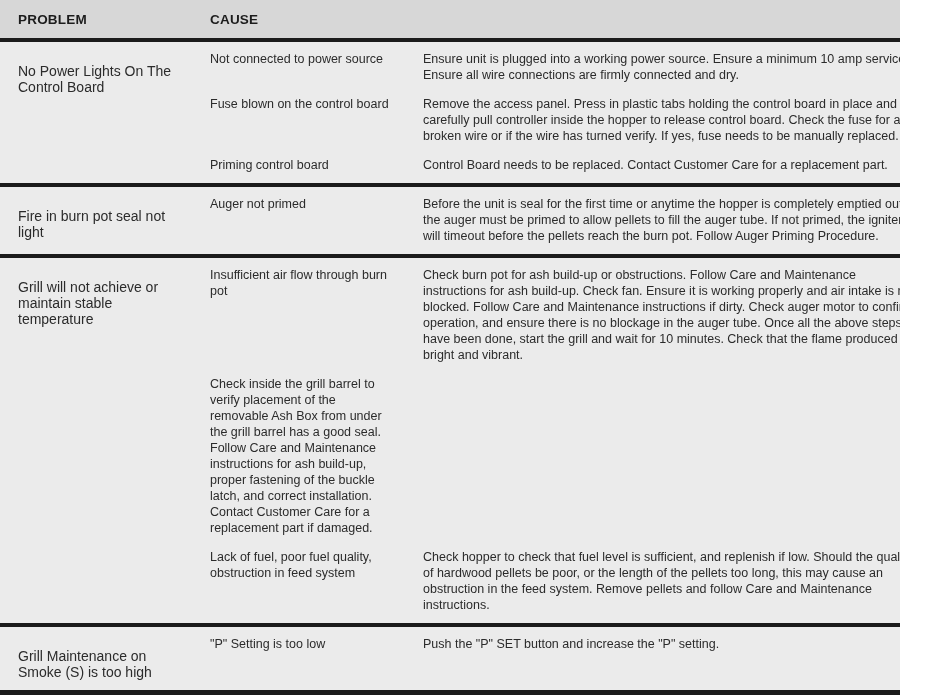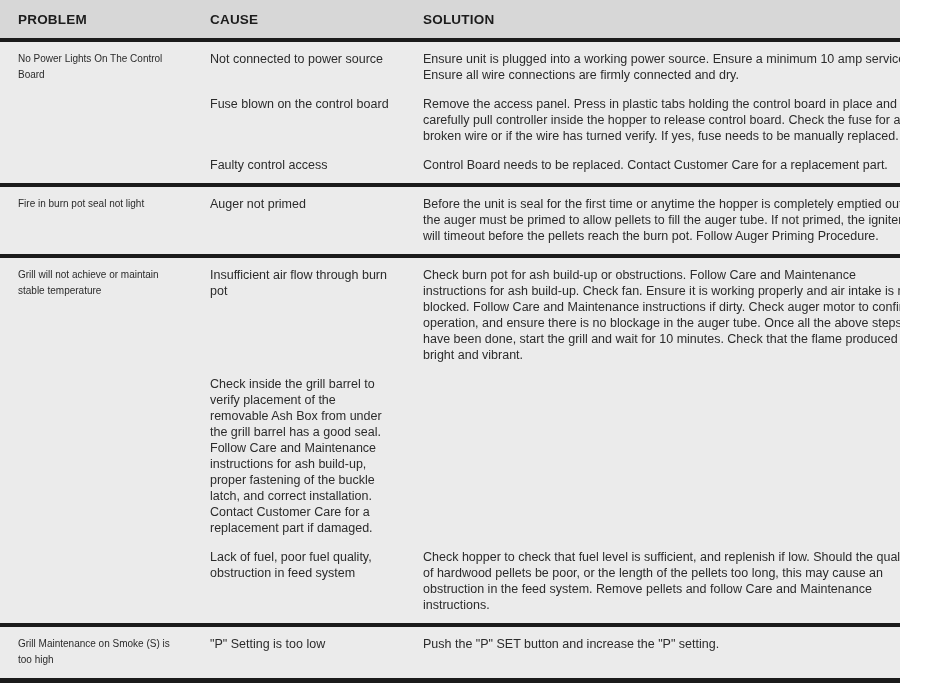--- a/index.html
+++ b/index.html
@@ -39,22 +39,23 @@
   .divider-bar.bottom { height: 5px; }
   .group {
     display: grid;
     grid-template-columns: 192px 1fr;
     background: var(--body-bg, #ebebeb);
     padding: 9px 0 10px 0;
   }
   .problem-cell {
     padding-left: 18px;
     padding-right: 8px;
-    font-size: 10px;
+    font-size: 14px;
     line-height: 16px;
+    margin-top: 12px;
   }
   .rows {
     display: flex;
     flex-direction: column;
     gap: 13px;
   }
   .subrow {
     display: grid;
     grid-template-columns: 213px 1fr;
   }
@@ -72,37 +73,36 @@
   }
 </style>
 </head>
 <body>
 
 <div class="page">
   <div class="ts-table">
     <div class="ts-header">
       <div class="hcell">PROBLEM</div>
       <div class="hcell">CAUSE</div>
-      <div class="hcell">SOLUTION</div>
     </div>
     <div class="divider-bar"></div>
     <div>
         <div class="group">
           <div class="problem-cell">No Power Lights On The Control Board</div>
           <div class="rows">
             <div class="subrow">
               <div class="cause-cell">Not connected to power source</div>
               <div class="solution-cell">Ensure unit is plugged into a working power source. Ensure a minimum 10 amp service. Ensure all wire connections are firmly connected and dry.</div>
             </div>
             <div class="subrow">
               <div class="cause-cell">Fuse blown on the control board</div>
               <div class="solution-cell">Remove the access panel. Press in plastic tabs holding the control board in place and carefully pull controller inside the hopper to release control board. Check the fuse for a broken wire or if the wire has turned verify. If yes, fuse needs to be manually replaced.</div>
             </div>
             <div class="subrow">
-              <div class="cause-cell">Faulty control access</div>
+              <div class="cause-cell">Priming control board</div>
               <div class="solution-cell">Control Board needs to be replaced. Contact Customer Care for a replacement part.</div>
             </div>
           </div>
         </div>
         <div class="divider-bar"></div>
         <div class="group">
           <div class="problem-cell">Fire in burn pot seal not light</div>
           <div class="rows">
             <div class="subrow">
               <div class="cause-cell">Auger not primed</div>

